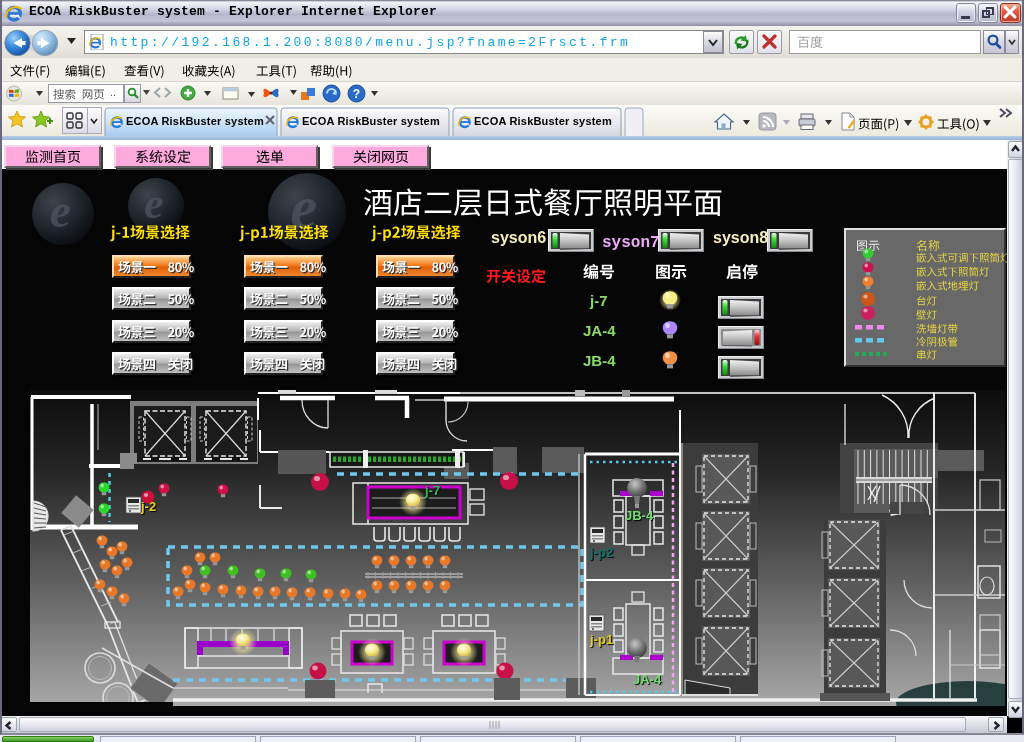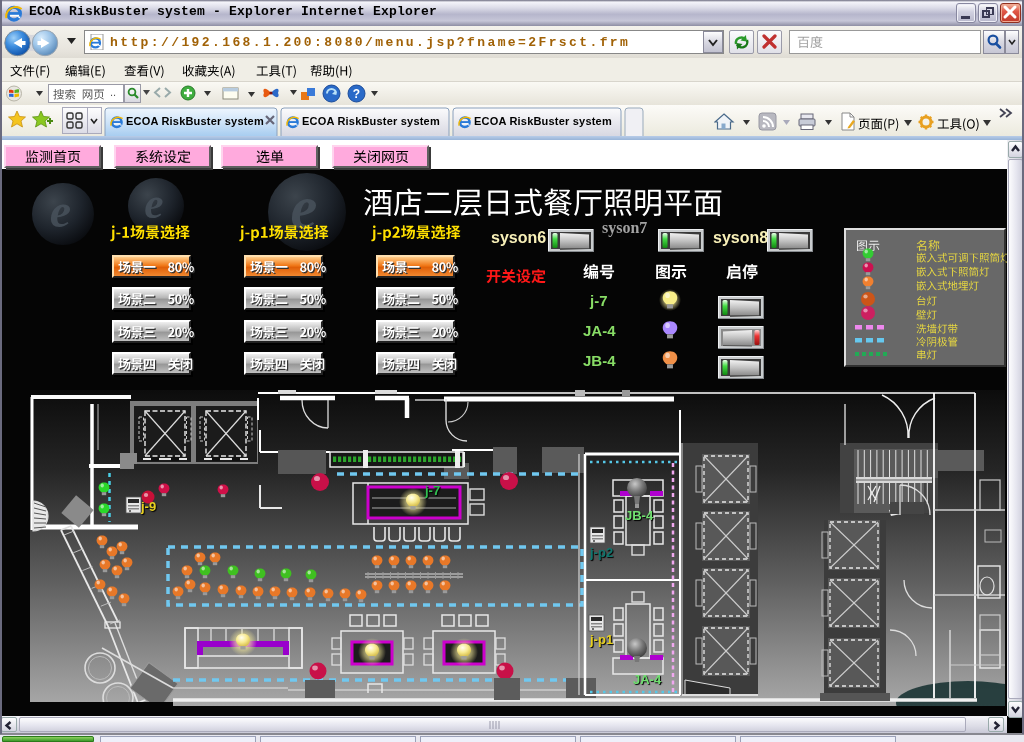--- a/index.html
+++ b/index.html
@@ -162,21 +162,21 @@
 <path d="M38,9 L46.5,14 L38,19 L38,16 L34.5,16 L34.5,12 L38,12 Z" fill="#fff"></path>
 </svg>
 <svg class="a" style="left:66px;top:37px" width="12" height="8">
     <path d="M1,1 L10,1 L5.5,7 Z" fill="#222"></path>
   </svg>
 <div class="a" style="left:84px;top:30px;width:640px;height:24px;background:#fff;border:1px solid #888"></div>
 <svg class="a" style="left:89px;top:34px" width="16" height="16" viewBox="0 0 16 16">
     <rect x="2" y="0" width="12" height="16" fill="#fff" stroke="#999" stroke-width="1"></rect>
     <use href="#eicon" transform="translate(0,2) scale(0.8)"></use>
   </svg>
-<div class="a mono" style="left:110px;top:35px;font-size:13px;font-weight:bold;letter-spacing:2.4px;color:#a16207;white-space:nowrap">http://192.168.1.200:8080/menu.jsp?fname=2Frsct.frm</div>
+<div class="a mono" style="left:110px;top:35px;font-size:13px;font-weight:normal;letter-spacing:2.4px;color:#0ea5e9;white-space:nowrap">http://192.168.1.200:8080/menu.jsp?fname=2Frsct.frm</div>
 <div class="a" style="left:703px;top:31px;width:20px;height:22px;background:linear-gradient(#fdfdfe,#d8d8e2 50%,#c2c2d0);border:1px solid #8a8a9a"><svg width="18" height="20">
       <path d="M5,8 L9,13 L13,8" fill="none" stroke="#222" stroke-width="2"></path>
     </svg></div>
 <div class="a" style="left:729px;top:30px;width:25px;height:24px;background:linear-gradient(#fbfbfd,#e0e0e8);border:1px solid #9a9aa8;border-radius:2px"><svg width="23" height="22">
       <path d="M6,13 A5.5,5.5 0 0 1 16,9" fill="none" stroke="#2a9a2a" stroke-width="2.4"></path>
       <path d="M16,4 L16.5,10.5 L10.5,9.5 Z" fill="#2a9a2a"></path>
       <path d="M17,9 A5.5,5.5 0 0 1 7,13.5" fill="none" stroke="#187818" stroke-width="2.4"></path>
       <path d="M7,18.5 L6.5,12 L12.5,13 Z" fill="#187818"></path>
     </svg></div>
 <div class="a" style="left:757px;top:30px;width:25px;height:24px;background:linear-gradient(#fbfbfd,#e0e0e8);border:1px solid #9a9aa8;border-radius:2px"><svg width="23" height="22">
@@ -396,21 +396,21 @@
 <svg style="position:absolute;left:111px;top:224.2px;overflow:visible" width="79" height="17">
     <path d="M0.6 3.4C2.7 3.4 3.4 2 3.4 0.2V-8.4H1.2V0.3C1.2 1.2 1 1.7 0.3 1.7C0 1.7 -0.2 1.6 -0.4 1.6L-0.8 3.2C-0.5 3.3 -0 3.4 0.6 3.4ZM2.3 -9.8C3.1 -9.8 3.6 -10.2 3.6 -11C3.6 -11.7 3.1 -12.2 2.3 -12.2C1.5 -12.2 1 -11.7 1 -11C1 -10.2 1.5 -9.8 2.3 -9.8Z M5.3 -3.5H9.4V-5.1H5.3Z M11.4 0H18V-1.8H16V-11.1H14.3C13.6 -10.7 12.9 -10.4 11.7 -10.2V-8.8H13.8V-1.8H11.4Z M25.3 -6.1C25.4 -6.3 26.1 -6.4 26.7 -6.4H26.8C26.3 -5.1 25.5 -3.9 24.5 -3.1L24.3 -3.9L22.9 -3.4V-7.5H24.4V-9.2H22.9V-12.5H21.2V-9.2H19.6V-7.5H21.2V-2.9C20.5 -2.6 19.9 -2.4 19.4 -2.3L20 -0.4C21.3 -1 23.1 -1.6 24.7 -2.3L24.6 -2.5C24.9 -2.3 25.2 -2.1 25.4 -1.9C26.7 -2.9 27.9 -4.5 28.5 -6.4H29.3C28.5 -3.5 27.1 -1.1 24.9 0.3C25.2 0.5 25.9 1 26.2 1.2C28.4 -0.4 30.1 -3 31 -6.4H31.5C31.3 -2.5 31 -1 30.6 -0.6C30.5 -0.4 30.3 -0.3 30.1 -0.3C29.8 -0.3 29.3 -0.4 28.7 -0.4C29 0 29.2 0.8 29.2 1.3C29.9 1.3 30.6 1.3 31 1.2C31.5 1.1 31.8 1 32.2 0.5C32.7 -0.1 33 -2.1 33.3 -7.3C33.4 -7.5 33.4 -8 33.4 -8H28.2C29.5 -8.9 30.9 -10 32.2 -11.2L30.9 -12.2L30.5 -12.1H24.6V-10.4H28.6C27.6 -9.5 26.5 -8.8 26.1 -8.6C25.6 -8.2 25 -7.9 24.6 -7.8C24.8 -7.4 25.2 -6.5 25.3 -6.1Z M38.1 -9.5H44.8V-8.9H38.1ZM38.1 -11.2H44.8V-10.5H38.1ZM38.4 -3.9H44.5V-3.1H38.4ZM43.1 -0.7C44.4 -0.2 46.1 0.6 46.9 1.2L48.2 0.1C47.2 -0.5 45.5 -1.3 44.2 -1.7ZM38 -1.7C37.2 -1.1 35.7 -0.5 34.4 -0.1C34.8 0.2 35.4 0.8 35.7 1.2C37.1 0.6 38.7 -0.2 39.7 -1.1ZM40.3 -7.5 40.5 -7.1H34.8V-5.7H48.1V-7.1H42.4C42.3 -7.3 42.2 -7.5 42.1 -7.7H46.6V-12.3H36.3V-7.7H40.9ZM36.7 -5.2V-1.9H40.6V-0.3C40.6 -0.1 40.5 -0.1 40.3 -0C40.1 -0 39.3 -0 38.7 -0.1C38.9 0.3 39.1 0.9 39.2 1.3C40.3 1.3 41.1 1.3 41.7 1.1C42.2 0.9 42.4 0.6 42.4 -0.2V-1.9H46.4V-5.2Z M49.6 -11.3C50.5 -10.6 51.5 -9.5 51.9 -8.8L53.4 -9.9C52.9 -10.7 51.9 -11.6 51 -12.3ZM55.3 -12.3C55 -11 54.3 -9.7 53.5 -8.8C53.9 -8.6 54.7 -8.2 55 -7.9C55.3 -8.3 55.7 -8.8 56 -9.3H57.8V-7.6H53.7V-6H56.2C56 -4.6 55.5 -3.4 53.4 -2.7C53.8 -2.3 54.3 -1.6 54.5 -1.2C57 -2.2 57.7 -3.9 58 -6H59V-3.4C59 -1.8 59.3 -1.3 60.7 -1.3C61 -1.3 61.6 -1.3 61.9 -1.3C63 -1.3 63.4 -1.8 63.6 -3.8C63.1 -3.9 62.4 -4.2 62 -4.5C62 -3.1 61.9 -2.9 61.7 -2.9C61.6 -2.9 61.1 -2.9 61 -2.9C60.8 -2.9 60.8 -3 60.8 -3.4V-6H63.4V-7.6H59.6V-9.3H62.8V-10.9H59.6V-12.7H57.8V-10.9H56.7C56.8 -11.2 56.9 -11.5 57 -11.9ZM53.1 -7H49.7V-5.3H51.3V-1.4C50.7 -1.1 50.1 -0.6 49.5 -0.1L50.7 1.5C51.5 0.6 52.3 -0.3 52.9 -0.3C53.2 -0.3 53.7 0.1 54.3 0.5C55.3 1.1 56.5 1.2 58.2 1.2C59.7 1.2 62 1.2 63.1 1.1C63.1 0.6 63.4 -0.3 63.6 -0.8C62.1 -0.6 59.8 -0.4 58.3 -0.4C56.7 -0.4 55.4 -0.5 54.5 -1.1C53.8 -1.5 53.5 -1.8 53.1 -1.9Z M66.3 -12.7V-9.9H64.6V-8.3H66.3V-5.6L64.4 -5.2L64.8 -3.4L66.3 -3.9V-0.6C66.3 -0.4 66.2 -0.3 66 -0.3C65.9 -0.3 65.3 -0.3 64.8 -0.3C65 0.1 65.2 0.9 65.3 1.3C66.3 1.3 66.9 1.3 67.4 1C67.9 0.7 68 0.3 68 -0.6V-4.4L69.6 -4.8L69.4 -6.5L68 -6.1V-8.3H69.6V-9.9H68V-12.7ZM75.3 -10.6C74.9 -10.1 74.5 -9.6 73.9 -9.2C73.4 -9.6 73 -10.1 72.6 -10.6ZM70 -12.1V-10.6H70.9C71.4 -9.7 72 -9 72.6 -8.3C71.6 -7.7 70.4 -7.2 69.2 -6.9C69.5 -6.6 69.9 -5.9 70.1 -5.5C71.4 -5.9 72.7 -6.5 73.9 -7.3C75 -6.5 76.3 -5.9 77.7 -5.5C77.9 -5.9 78.4 -6.6 78.8 -7C77.5 -7.3 76.3 -7.7 75.3 -8.3C76.3 -9.2 77.2 -10.3 77.8 -11.6L76.8 -12.2L76.5 -12.1ZM73 -6.2V-5.1H70.2V-3.5H73V-2.4H69.4V-0.9H73V1.3H74.8V-0.9H78.4V-2.4H74.8V-3.5H77.5V-5.1H74.8V-6.2Z" transform="translate(0,13.8)" fill="#ffe000"></path>
   </svg>
 <svg style="position:absolute;left:240px;top:224.2px;overflow:visible" width="89" height="17">
     <path d="M0.6 3.4C2.7 3.4 3.4 2 3.4 0.2V-8.4H1.2V0.3C1.2 1.2 1 1.7 0.3 1.7C0 1.7 -0.2 1.6 -0.4 1.6L-0.8 3.2C-0.5 3.3 -0 3.4 0.6 3.4ZM2.3 -9.8C3.1 -9.8 3.6 -10.2 3.6 -11C3.6 -11.7 3.1 -12.2 2.3 -12.2C1.5 -12.2 1 -11.7 1 -11C1 -10.2 1.5 -9.8 2.3 -9.8Z M5.3 -3.5H9.4V-5.1H5.3Z M11.3 3.2H13.5V0.7L13.5 -0.7C14.1 -0.1 14.8 0.2 15.5 0.2C17.4 0.2 19.1 -1.5 19.1 -4.3C19.1 -6.9 17.9 -8.6 15.8 -8.6C14.9 -8.6 14 -8.1 13.3 -7.5H13.3L13.1 -8.4H11.3ZM15.1 -1.6C14.6 -1.6 14.1 -1.8 13.5 -2.2V-5.9C14.1 -6.5 14.6 -6.8 15.2 -6.8C16.3 -6.8 16.8 -5.9 16.8 -4.3C16.8 -2.5 16.1 -1.6 15.1 -1.6Z M21 0H27.7V-1.8H25.6V-11.1H24C23.3 -10.7 22.5 -10.4 21.4 -10.2V-8.8H23.4V-1.8H21Z M35 -6.1C35.1 -6.3 35.7 -6.4 36.3 -6.4H36.4C36 -5.1 35.2 -3.9 34.1 -3.1L34 -3.9L32.6 -3.4V-7.5H34V-9.2H32.6V-12.5H30.9V-9.2H29.2V-7.5H30.9V-2.9C30.2 -2.6 29.6 -2.4 29 -2.3L29.6 -0.4C31 -1 32.7 -1.6 34.3 -2.3L34.3 -2.5C34.6 -2.3 34.9 -2.1 35.1 -1.9C36.4 -2.9 37.5 -4.5 38.1 -6.4H39C38.2 -3.5 36.7 -1.1 34.5 0.3C34.9 0.5 35.6 1 35.9 1.2C38.1 -0.4 39.7 -3 40.6 -6.4H41.1C40.9 -2.5 40.6 -1 40.3 -0.6C40.1 -0.4 40 -0.3 39.8 -0.3C39.5 -0.3 39 -0.4 38.4 -0.4C38.7 0 38.8 0.8 38.9 1.3C39.6 1.3 40.2 1.3 40.6 1.2C41.1 1.1 41.5 1 41.8 0.5C42.4 -0.1 42.7 -2.1 43 -7.3C43 -7.5 43 -8 43 -8H37.8C39.1 -8.9 40.5 -10 41.8 -11.2L40.6 -12.2L40.2 -12.1H34.3V-10.4H38.2C37.2 -9.5 36.2 -8.8 35.8 -8.6C35.2 -8.2 34.7 -7.9 34.2 -7.8C34.5 -7.4 34.8 -6.5 35 -6.1Z M47.7 -9.5H54.4V-8.9H47.7ZM47.7 -11.2H54.4V-10.5H47.7ZM48.1 -3.9H54.2V-3.1H48.1ZM52.7 -0.7C54 -0.2 55.7 0.6 56.6 1.2L57.8 0.1C56.9 -0.5 55.2 -1.3 53.9 -1.7ZM47.7 -1.7C46.9 -1.1 45.4 -0.5 44.1 -0.1C44.5 0.2 45.1 0.8 45.4 1.2C46.7 0.6 48.3 -0.2 49.3 -1.1ZM49.9 -7.5 50.2 -7.1H44.5V-5.7H57.8V-7.1H52.1C52 -7.3 51.9 -7.5 51.7 -7.7H56.2V-12.3H46V-7.7H50.6ZM46.4 -5.2V-1.9H50.3V-0.3C50.3 -0.1 50.2 -0.1 50 -0C49.8 -0 49 -0 48.4 -0.1C48.6 0.3 48.8 0.9 48.9 1.3C49.9 1.3 50.7 1.3 51.3 1.1C51.9 0.9 52.1 0.6 52.1 -0.2V-1.9H56V-5.2Z M59.3 -11.3C60.1 -10.6 61.1 -9.5 61.6 -8.8L63 -9.9C62.6 -10.7 61.5 -11.6 60.7 -12.3ZM65 -12.3C64.6 -11 64 -9.7 63.2 -8.8C63.6 -8.6 64.3 -8.2 64.7 -7.9C65 -8.3 65.3 -8.8 65.6 -9.3H67.5V-7.6H63.4V-6H65.9C65.7 -4.6 65.1 -3.4 63.1 -2.7C63.5 -2.3 64 -1.6 64.2 -1.2C66.7 -2.2 67.4 -3.9 67.7 -6H68.7V-3.4C68.7 -1.8 69 -1.3 70.4 -1.3C70.7 -1.3 71.2 -1.3 71.5 -1.3C72.6 -1.3 73.1 -1.8 73.3 -3.8C72.8 -3.9 72 -4.2 71.7 -4.5C71.6 -3.1 71.6 -2.9 71.3 -2.9C71.2 -2.9 70.8 -2.9 70.7 -2.9C70.5 -2.9 70.4 -3 70.4 -3.4V-6H73V-7.6H69.3V-9.3H72.4V-10.9H69.3V-12.7H67.5V-10.9H66.3C66.5 -11.2 66.6 -11.5 66.7 -11.9ZM62.7 -7H59.3V-5.3H61V-1.4C60.4 -1.1 59.7 -0.6 59.1 -0.1L60.3 1.5C61.1 0.6 62 -0.3 62.5 -0.3C62.9 -0.3 63.3 0.1 63.9 0.5C64.9 1.1 66.1 1.2 67.9 1.2C69.4 1.2 71.6 1.2 72.8 1.1C72.8 0.6 73 -0.3 73.2 -0.8C71.8 -0.6 69.5 -0.4 68 -0.4C66.4 -0.4 65.1 -0.5 64.2 -1.1C63.5 -1.5 63.1 -1.8 62.7 -1.9Z M75.9 -12.7V-9.9H74.2V-8.3H75.9V-5.6L74 -5.2L74.4 -3.4L75.9 -3.9V-0.6C75.9 -0.4 75.9 -0.3 75.7 -0.3C75.5 -0.3 75 -0.3 74.4 -0.3C74.7 0.1 74.9 0.9 74.9 1.3C75.9 1.3 76.6 1.3 77.1 1C77.6 0.7 77.7 0.3 77.7 -0.6V-4.4L79.3 -4.8L79 -6.5L77.7 -6.1V-8.3H79.3V-9.9H77.7V-12.7ZM85 -10.6C84.6 -10.1 84.1 -9.6 83.6 -9.2C83.1 -9.6 82.7 -10.1 82.3 -10.6ZM79.7 -12.1V-10.6H80.6C81 -9.7 81.6 -9 82.3 -8.3C81.2 -7.7 80 -7.2 78.8 -6.9C79.2 -6.6 79.6 -5.9 79.8 -5.5C81.1 -5.9 82.4 -6.5 83.6 -7.3C84.7 -6.5 85.9 -5.9 87.4 -5.5C87.6 -5.9 88.1 -6.6 88.5 -7C87.2 -7.3 86 -7.7 84.9 -8.3C86 -9.2 86.9 -10.3 87.5 -11.6L86.4 -12.2L86.1 -12.1ZM82.6 -6.2V-5.1H79.8V-3.5H82.6V-2.4H79.1V-0.9H82.6V1.3H84.4V-0.9H88.1V-2.4H84.4V-3.5H87.1V-5.1H84.4V-6.2Z" transform="translate(0,13.8)" fill="#ffe000"></path>
   </svg>
 <svg style="position:absolute;left:372px;top:224.2px;overflow:visible" width="89" height="17">
     <path d="M0.6 3.4C2.7 3.4 3.4 2 3.4 0.2V-8.4H1.2V0.3C1.2 1.2 1 1.7 0.3 1.7C0 1.7 -0.2 1.6 -0.4 1.6L-0.8 3.2C-0.5 3.3 -0 3.4 0.6 3.4ZM2.3 -9.8C3.1 -9.8 3.6 -10.2 3.6 -11C3.6 -11.7 3.1 -12.2 2.3 -12.2C1.5 -12.2 1 -11.7 1 -11C1 -10.2 1.5 -9.8 2.3 -9.8Z M5.3 -3.5H9.4V-5.1H5.3Z M11.3 3.2H13.5V0.7L13.5 -0.7C14.1 -0.1 14.8 0.2 15.5 0.2C17.4 0.2 19.1 -1.5 19.1 -4.3C19.1 -6.9 17.9 -8.6 15.8 -8.6C14.9 -8.6 14 -8.1 13.3 -7.5H13.3L13.1 -8.4H11.3ZM15.1 -1.6C14.6 -1.6 14.1 -1.8 13.5 -2.2V-5.9C14.1 -6.5 14.6 -6.8 15.2 -6.8C16.3 -6.8 16.8 -5.9 16.8 -4.3C16.8 -2.5 16.1 -1.6 15.1 -1.6Z M20.4 0H27.9V-1.9H25.5C25 -1.9 24.2 -1.8 23.7 -1.7C25.7 -3.7 27.4 -5.9 27.4 -7.9C27.4 -10 26 -11.3 23.9 -11.3C22.4 -11.3 21.4 -10.7 20.3 -9.6L21.6 -8.4C22.1 -9 22.8 -9.6 23.6 -9.6C24.6 -9.6 25.2 -8.9 25.2 -7.8C25.2 -6.1 23.5 -4 20.4 -1.3Z M35 -6.1C35.1 -6.3 35.7 -6.4 36.3 -6.4H36.4C36 -5.1 35.2 -3.9 34.1 -3.1L34 -3.9L32.6 -3.4V-7.5H34V-9.2H32.6V-12.5H30.9V-9.2H29.2V-7.5H30.9V-2.9C30.2 -2.6 29.6 -2.4 29 -2.3L29.6 -0.4C31 -1 32.7 -1.6 34.3 -2.3L34.3 -2.5C34.6 -2.3 34.9 -2.1 35.1 -1.9C36.4 -2.9 37.5 -4.5 38.1 -6.4H39C38.2 -3.5 36.7 -1.1 34.5 0.3C34.9 0.5 35.6 1 35.9 1.2C38.1 -0.4 39.7 -3 40.6 -6.4H41.1C40.9 -2.5 40.6 -1 40.3 -0.6C40.1 -0.4 40 -0.3 39.8 -0.3C39.5 -0.3 39 -0.4 38.4 -0.4C38.7 0 38.8 0.8 38.9 1.3C39.6 1.3 40.2 1.3 40.6 1.2C41.1 1.1 41.5 1 41.8 0.5C42.4 -0.1 42.7 -2.1 43 -7.3C43 -7.5 43 -8 43 -8H37.8C39.1 -8.9 40.5 -10 41.8 -11.2L40.6 -12.2L40.2 -12.1H34.3V-10.4H38.2C37.2 -9.5 36.2 -8.8 35.8 -8.6C35.2 -8.2 34.7 -7.9 34.2 -7.8C34.5 -7.4 34.8 -6.5 35 -6.1Z M47.7 -9.5H54.4V-8.9H47.7ZM47.7 -11.2H54.4V-10.5H47.7ZM48.1 -3.9H54.2V-3.1H48.1ZM52.7 -0.7C54 -0.2 55.7 0.6 56.6 1.2L57.8 0.1C56.9 -0.5 55.2 -1.3 53.9 -1.7ZM47.7 -1.7C46.9 -1.1 45.4 -0.5 44.1 -0.1C44.5 0.2 45.1 0.8 45.4 1.2C46.7 0.6 48.3 -0.2 49.3 -1.1ZM49.9 -7.5 50.2 -7.1H44.5V-5.7H57.8V-7.1H52.1C52 -7.3 51.9 -7.5 51.7 -7.7H56.2V-12.3H46V-7.7H50.6ZM46.4 -5.2V-1.9H50.3V-0.3C50.3 -0.1 50.2 -0.1 50 -0C49.8 -0 49 -0 48.4 -0.1C48.6 0.3 48.8 0.9 48.9 1.3C49.9 1.3 50.7 1.3 51.3 1.1C51.9 0.9 52.1 0.6 52.1 -0.2V-1.9H56V-5.2Z M59.3 -11.3C60.1 -10.6 61.1 -9.5 61.6 -8.8L63 -9.9C62.6 -10.7 61.5 -11.6 60.7 -12.3ZM65 -12.3C64.6 -11 64 -9.7 63.2 -8.8C63.6 -8.6 64.3 -8.2 64.7 -7.9C65 -8.3 65.3 -8.8 65.6 -9.3H67.5V-7.6H63.4V-6H65.9C65.7 -4.6 65.1 -3.4 63.1 -2.7C63.5 -2.3 64 -1.6 64.2 -1.2C66.7 -2.2 67.4 -3.9 67.7 -6H68.7V-3.4C68.7 -1.8 69 -1.3 70.4 -1.3C70.7 -1.3 71.2 -1.3 71.5 -1.3C72.6 -1.3 73.1 -1.8 73.3 -3.8C72.8 -3.9 72 -4.2 71.7 -4.5C71.6 -3.1 71.6 -2.9 71.3 -2.9C71.2 -2.9 70.8 -2.9 70.7 -2.9C70.5 -2.9 70.4 -3 70.4 -3.4V-6H73V-7.6H69.3V-9.3H72.4V-10.9H69.3V-12.7H67.5V-10.9H66.3C66.5 -11.2 66.6 -11.5 66.7 -11.9ZM62.7 -7H59.3V-5.3H61V-1.4C60.4 -1.1 59.7 -0.6 59.1 -0.1L60.3 1.5C61.1 0.6 62 -0.3 62.5 -0.3C62.9 -0.3 63.3 0.1 63.9 0.5C64.9 1.1 66.1 1.2 67.9 1.2C69.4 1.2 71.6 1.2 72.8 1.1C72.8 0.6 73 -0.3 73.2 -0.8C71.8 -0.6 69.5 -0.4 68 -0.4C66.4 -0.4 65.1 -0.5 64.2 -1.1C63.5 -1.5 63.1 -1.8 62.7 -1.9Z M75.9 -12.7V-9.9H74.2V-8.3H75.9V-5.6L74 -5.2L74.4 -3.4L75.9 -3.9V-0.6C75.9 -0.4 75.9 -0.3 75.7 -0.3C75.5 -0.3 75 -0.3 74.4 -0.3C74.7 0.1 74.9 0.9 74.9 1.3C75.9 1.3 76.6 1.3 77.1 1C77.6 0.7 77.7 0.3 77.7 -0.6V-4.4L79.3 -4.8L79 -6.5L77.7 -6.1V-8.3H79.3V-9.9H77.7V-12.7ZM85 -10.6C84.6 -10.1 84.1 -9.6 83.6 -9.2C83.1 -9.6 82.7 -10.1 82.3 -10.6ZM79.7 -12.1V-10.6H80.6C81 -9.7 81.6 -9 82.3 -8.3C81.2 -7.7 80 -7.2 78.8 -6.9C79.2 -6.6 79.6 -5.9 79.8 -5.5C81.1 -5.9 82.4 -6.5 83.6 -7.3C84.7 -6.5 85.9 -5.9 87.4 -5.5C87.6 -5.9 88.1 -6.6 88.5 -7C87.2 -7.3 86 -7.7 84.9 -8.3C86 -9.2 86.9 -10.3 87.5 -11.6L86.4 -12.2L86.1 -12.1ZM82.6 -6.2V-5.1H79.8V-3.5H82.6V-2.4H79.1V-0.9H82.6V1.3H84.4V-0.9H88.1V-2.4H84.4V-3.5H87.1V-5.1H84.4V-6.2Z" transform="translate(0,13.8)" fill="#ffe000"></path>
   </svg>
 <div class="a" style="left:491px;top:229px;font-size:16px;font-weight:bold;color:#f8f0b8;font-family:'Liberation Sans'">syson6</div>
-<div class="a" style="left:602px;top:219px;font-size:16px;font-weight:bold;color:#a3a3a3;font-family:Liberation Serif, serif">syson7</div>
+<div class="a" style="left:602px;top:234px;font-size:16px;font-weight:bold;color:#f0abfc;font-family:Liberation Mono, monospace">syson7</div>
 <div class="a" style="left:713px;top:229px;font-size:16px;font-weight:bold;color:#f8f0b8;font-family:'Liberation Sans'">syson8</div>
 <svg class="a" style="left:548px;top:229px" width="46" height="23">
     <use href="#swg"></use>
   </svg>
 <svg class="a" style="left:658px;top:229px" width="46" height="23">
     <use href="#swg"></use>
   </svg>
 <svg class="a" style="left:767px;top:229px" width="46" height="23">
     <use href="#swg"></use>
   </svg>
@@ -963,21 +963,21 @@
     <path d="M860,240 A26,26 0 0 1 886,266" fill="none" stroke="#ddd" stroke-width="1.3"></path>
     <rect x="948" y="176" width="22" height="32" fill="none" stroke="#e8e8e8" stroke-width="1.4"></rect>
     <ellipse cx="957" cy="196" rx="7" ry="9" fill="none" stroke="#ddd" stroke-width="1.2"></ellipse>
     <rect x="950" y="240" width="20" height="38" fill="none" stroke="#e8e8e8" stroke-width="1.4"></rect>
     <rect x="950" y="90" width="20" height="30" fill="none" stroke="#ccc" stroke-width="1.2"></rect>
     <rect x="950" y="225" width="20" height="40" fill="none" stroke="#ccc" stroke-width="1.2"></rect>
     <line x1="920" y1="240" x2="920" y2="308" stroke="#ddd" stroke-width="1.4"></line>
     <line x1="920" y1="275" x2="975" y2="275" stroke="#ccc" stroke-width="1.2"></line>
     <rect x="955" y="140" width="16" height="12" fill="none" stroke="#bbb" stroke-width="1"></rect>
   </svg>
-<div class="a" style="left:141px;top:499px;font-size:13px;font-weight:bold;color:#e8d020;text-shadow:1px 1px 1px #000">j-9</div>
+<div class="a" style="left:141px;top:499px;font-size:13px;font-weight:bold;color:#e8d020;text-shadow:1px 1px 1px #000">j-2</div>
 <div class="a" style="left:425px;top:483px;font-size:13px;font-weight:bold;color:#30c050;text-shadow:1px 1px 1px #000">j-7</div>
 <div class="a" style="left:625px;top:508px;font-size:13px;font-weight:bold;color:#70e070;text-shadow:1px 1px 1px #000">JB-4</div>
 <div class="a" style="left:590px;top:545px;font-size:13px;font-weight:bold;color:#0f766e;text-shadow:1px 1px 1px #000">j-p2</div>
 <div class="a" style="left:590px;top:632px;font-size:13px;font-weight:bold;color:#e8d020;text-shadow:1px 1px 1px #000">j-p1</div>
 <div class="a" style="left:633px;top:672px;font-size:13px;font-weight:bold;color:#70e070;text-shadow:1px 1px 1px #000">JA-4</div>
 <div class="a" style="left:1007px;top:140px;width:17px;height:576px;background:url(#x);background:linear-gradient(90deg,#f0f0f4,#d8d8e2 60%,#c6c6d2)"></div>
 <div class="a" style="left:1008px;top:141px;width:15px;height:17px;background:linear-gradient(#fdfdfe,#d4d4e0);border:1px solid #9aa;border-radius:2px"><svg width="13" height="15">
       <path d="M3,9 L6.5,4.5 L10,9" fill="none" stroke="#223" stroke-width="2.4"></path>
     </svg></div>
 <div class="a" style="left:1008px;top:159px;width:15px;height:540px;background:linear-gradient(90deg,#fdfdfe,#e4e4ee 60%,#d2d2de);border:1px solid #aab;border-radius:2px"></div>

